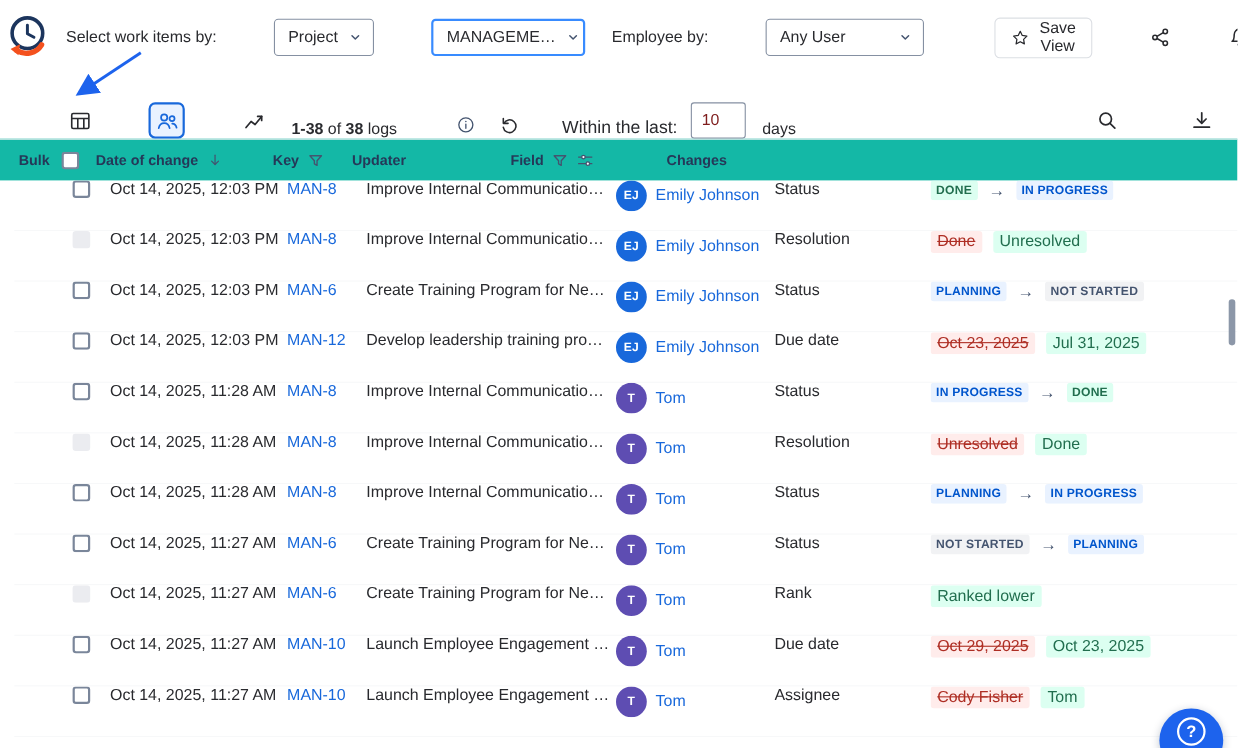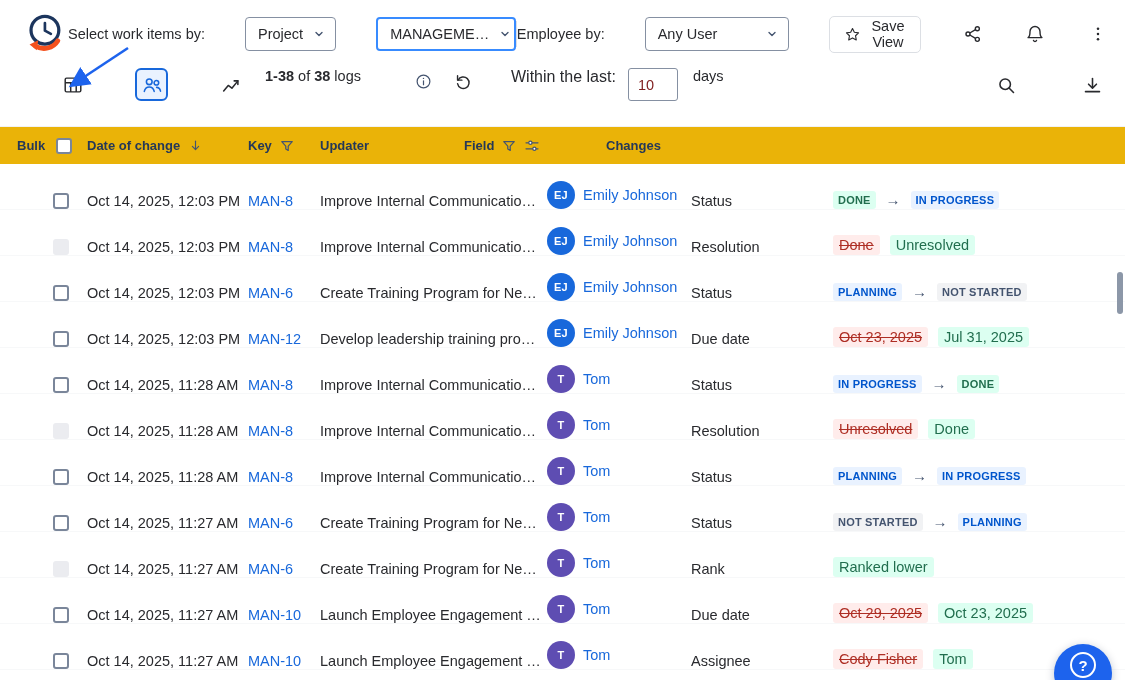--- a/index.html
+++ b/index.html
@@ -2,53 +2,53 @@
 <html style="--accent-blue: #1868DB; --lozenge-green-bg: #DCFFF1; --lozenge-green-text: #216E4E; --lozenge-blue-bg: #E9F2FF; --lozenge-blue-text: #0055CC; --lozenge-gray-bg: #F1F2F4; --lozenge-gray-text: #44546F; --old-value-bg: #FFECEB; --old-value-text: #AE2E24; --new-value-bg: #DCFFF1; --new-value-text: #216E4E;"><head>
 <meta charset="utf-8">
 <style>
   *{box-sizing:border-box;margin:0;padding:0;}
   body{width:1125px;height:680px;position:relative;overflow:hidden;background:#fff;
        font-family:"Liberation Sans","DejaVu Sans",sans-serif;color:#292A2E;}
   button{font-family:inherit;cursor:pointer;color:#292A2E;margin-left:40px;}
   svg{display:block;}
 
   
-  .topbar{display:flex;align-items:center;height:68px;padding:0 16px 0 20px;}
+  .topbar{display:flex;align-items:center;height:68px;padding:0 16px 0 0;gap:12px;}
   .logo{width:46px;height:46px;flex:none;margin-right:2px;}
   .tb-label{font-size:14.5px;white-space:nowrap;}
   .dropdown{display:inline-flex;align-items:center;gap:10px;height:34px;padding:0 10px 0 12px;
             background:#fff;border:1px solid #8590A2;border-radius:4px;font-size:14.5px;white-space:nowrap;}
   .dropdown.active{border:2px solid #388BFF;}
   .dd-scope{min-width:140px;justify-content:space-between;}
   .dd-user{min-width:144px;justify-content:space-between;}
   .vdivider{width:1px;height:26px;background:#DCDFE4;}
   .spacer{flex:1;}
   .btn-save{display:inline-flex;align-items:center;gap:9px;height:37px;padding:0 14px;background:#fff;
             border:1px solid #DCDFE4;border-radius:5px;font-size:14.5px;font-weight:500;}
   .icon-btn{width:34px;height:34px;display:inline-flex;align-items:center;justify-content:center;
             background:none;border:none;border-radius:4px;}
 
   
-  .toolbar{display:flex;align-items:flex-start;height:58px;padding:0 16px;gap:6px;}
+  .toolbar{display:flex;align-items:flex-end;height:58px;padding:0 16px;gap:6px;}
   .view-btn{width:33px;height:33px;display:inline-flex;align-items:center;justify-content:center;
             background:none;border:2px solid transparent;border-radius:6px;}
   .view-btn.active{border-color:var(--accent-blue);background:#E9F2FF;}
   .count{font-size:14.5px;margin:0 4px 0 12px;white-space:nowrap;}
   .count b{font-weight:700;}
   .tb-gap{margin-left:8px;}
   .within-label{font-size:16px;margin-left:28px;white-space:nowrap;}
   .days-input{width:50px;height:33px;border:1px solid #8590A2;border-radius:3px;padding:0 9px;
               font-size:14.5px;font-family:inherit;color:#7f1d1d;margin-left:6px;}
   .days-unit{font-size:14.5px;margin-left:9px;}
   .toolbar-right{margin-left:auto;display:flex;align-items:center;gap:12px;}
 
   
-  .thead{display:flex;align-items:center;height:38px;background:#eab308;border-top:1px solid #F1F2F4;
+  .thead{display:flex;align-items:center;height:38px;background:#14b8a6;border-top:1px solid #F1F2F4;
          font-size:13px;font-weight:700;color:#253858;}
-  .trow{display:flex;align-items:flex-end;height:46px;border-bottom:1px solid #F7F8F9;font-size:14.5px;}
+  .trow{display:flex;align-items:flex-start;height:46px;border-bottom:1px solid #F7F8F9;font-size:14.5px;margin-left:13px;}
   .cell{display:flex;align-items:center;gap:8px;padding-right:8px;white-space:nowrap;overflow:hidden;}
   .c-bulk{width:87px;}
   .thead .c-bulk{padding-left:17px;gap:11px;}
   .trow  .c-bulk{padding-left:53px;}
   .c-date{width:161px;}
   .c-key{width:72px;}
   .c-summary{width:227px;}
   .c-updater{width:144px;}
   .c-field{width:142px;}
   .c-changes{flex:1;gap:10px;}

